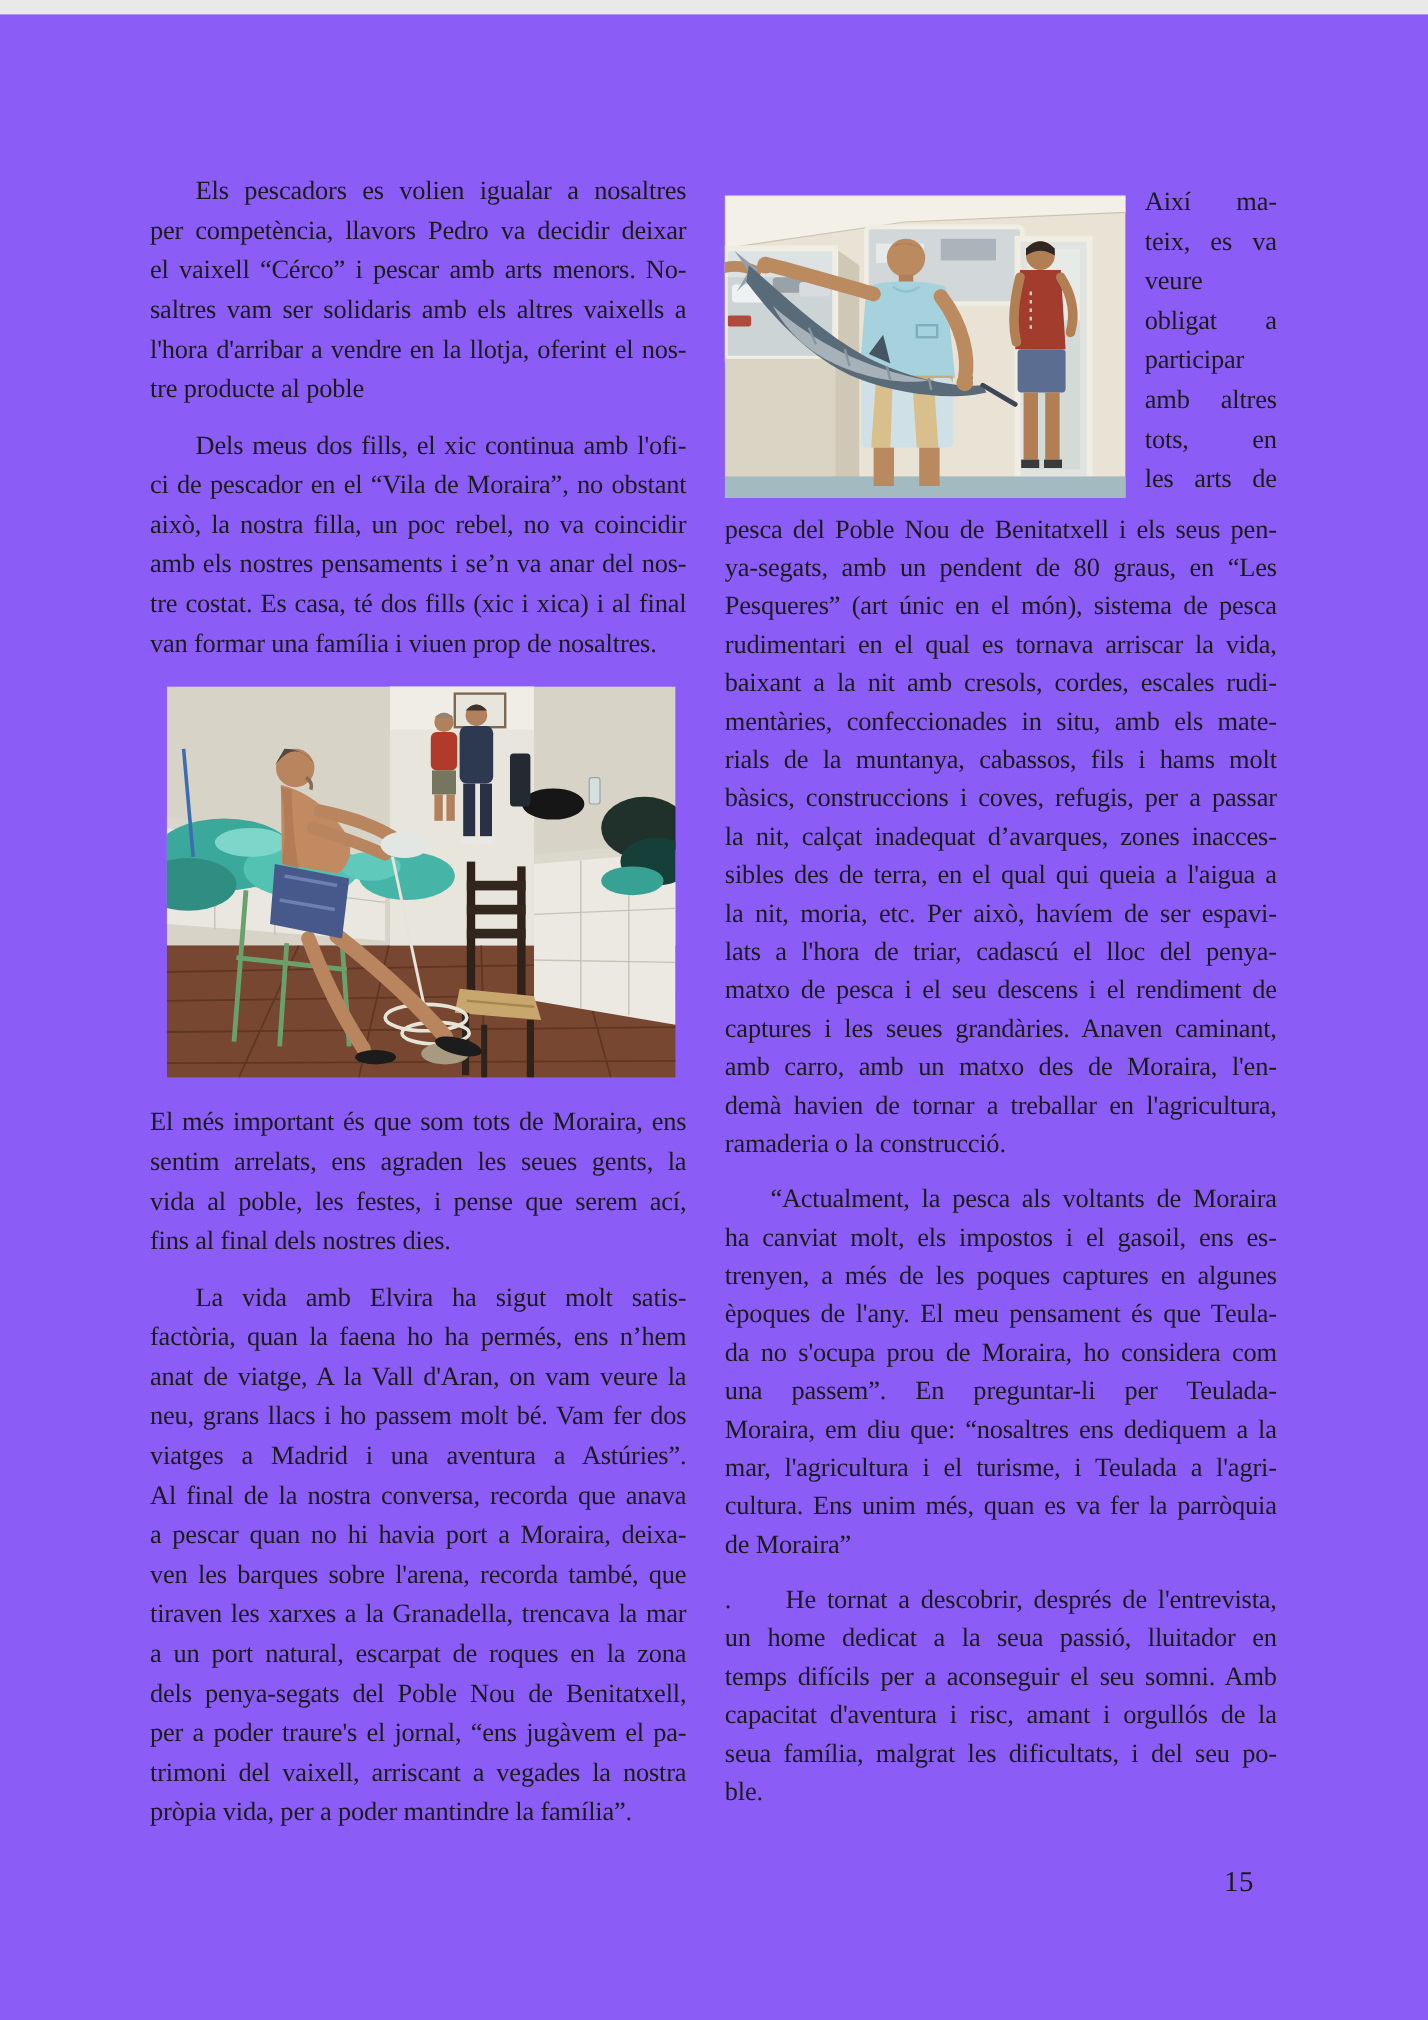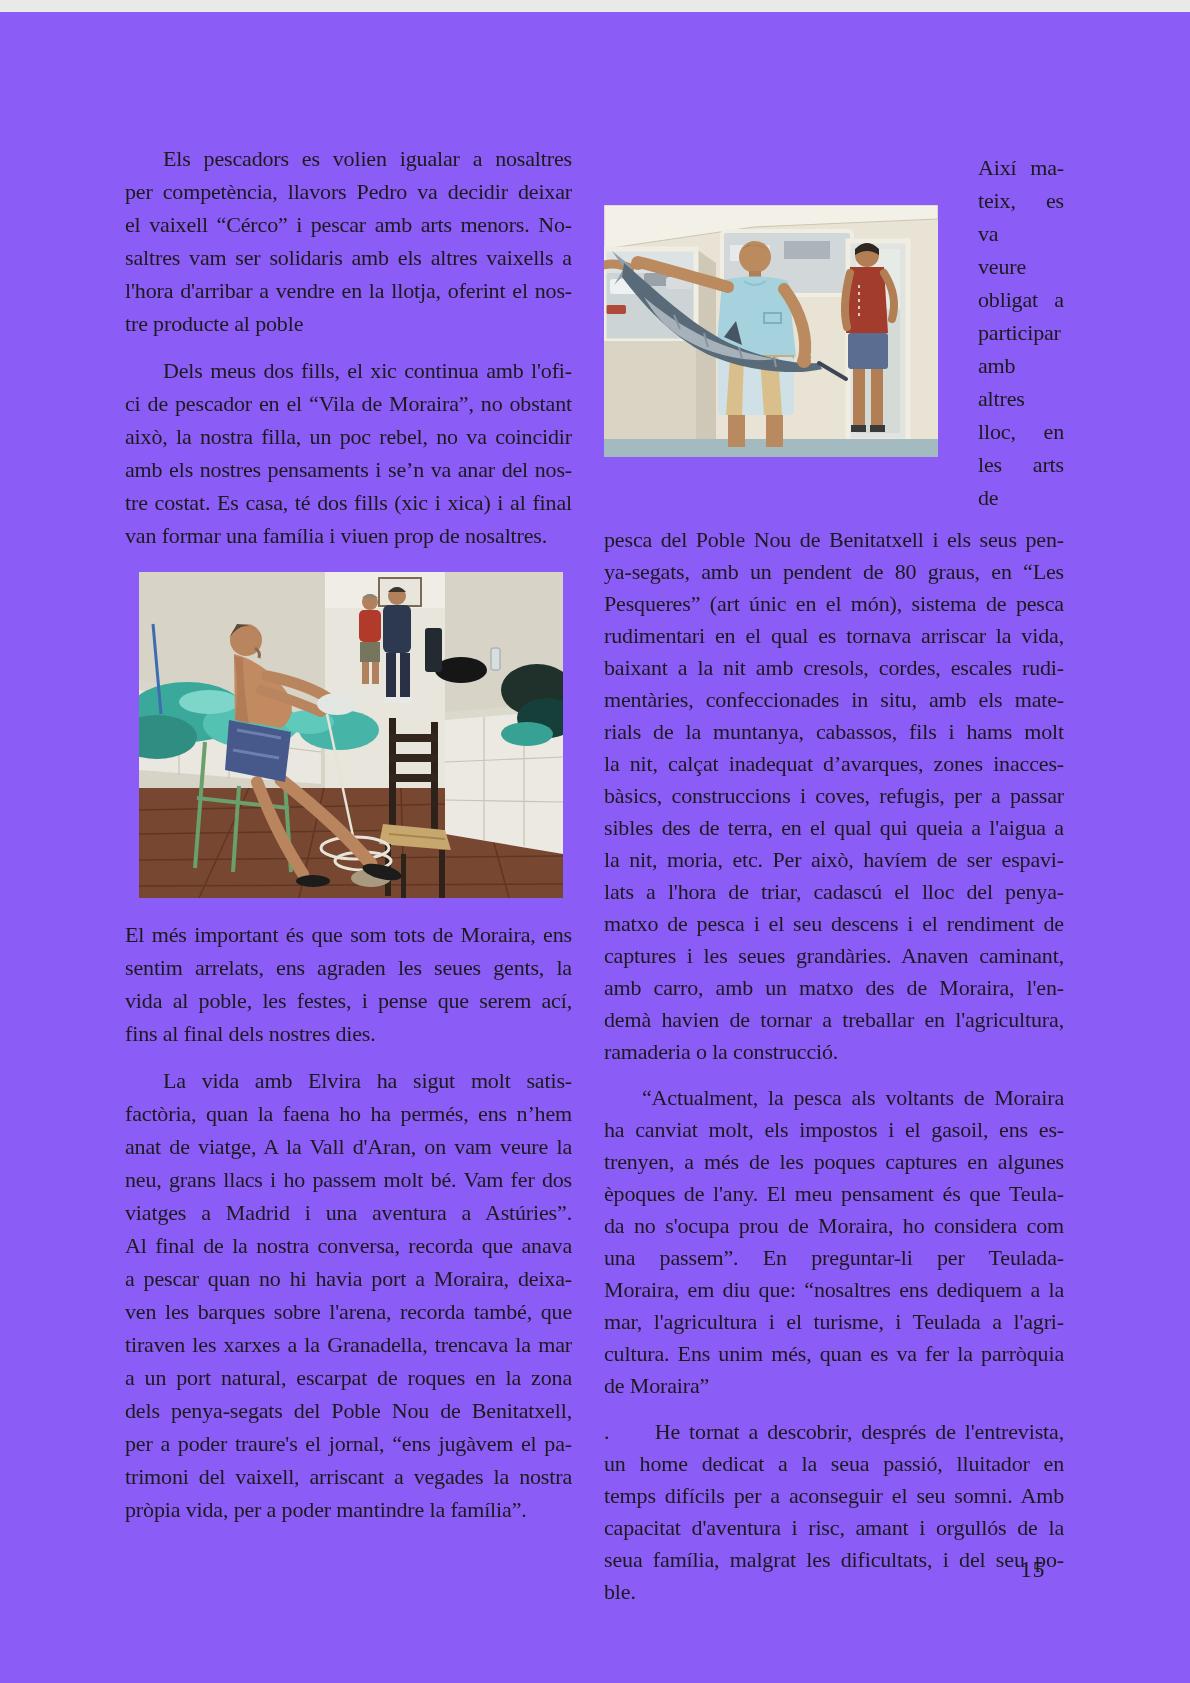--- a/index.html
+++ b/index.html
@@ -17,21 +17,21 @@
   .right-col{left:604px;top:136px;width:460px;}
   .para{font-size:22px;line-height:33px;letter-spacing:-0.15px;}
   .right-col .para{line-height:32px;}
   .line{text-align:justify;text-align-last:justify;}
   .para.endpara .line:last-child{text-align-last:left;}
   .para.indent .line:first-child{text-indent:38px;}
   .m-top-14{margin-top:14px;}
   .m-top-20{margin-top:20px;}
   .m-top-10{margin-top:10px;}
   .photo-left{margin:20px 0 0 14px;display:block;}
-  .rc-top{display:flex;align-items:center;gap:24px;}
+  .rc-top{display:flex;align-items:flex-end;}
   .photo-right{flex:0 0 334px;display:block;}
   .side-text{margin-left:16px;flex:1;padding-top:3px;}
   .side-text .line{line-height:33px;}
   .page-number{
     position:absolute;left:1020px;top:1544px;
     font-size:24px;letter-spacing:0.5px;
   }
 </style>
 </head>
 <body>
@@ -283,35 +283,35 @@
         </g>
       </svg>
 
       <div class="para side-text">
           <div class="line">Així ma-</div>
           <div class="line">teix, es va</div>
           <div class="line">veure</div>
           <div class="line">obligat a</div>
           <div class="line">participar</div>
           <div class="line">amb altres</div>
-          <div class="line">lloc, en</div>
+          <div class="line">tots, en</div>
           <div class="line">les arts de</div>
         </div>
     </div>
 
     <div class="para endpara m-top-10">
         <div class="line">pesca del Poble Nou de Benitatxell i els seus pen-</div>
         <div class="line">ya-segats, amb un pendent de 80 graus, en “Les</div>
         <div class="line">Pesqueres” (art únic en el món), sistema de pesca</div>
         <div class="line">rudimentari en el qual es tornava arriscar la vida,</div>
         <div class="line">baixant a la nit amb cresols, cordes, escales rudi-</div>
         <div class="line">mentàries, confeccionades in situ, amb els mate-</div>
         <div class="line">rials de la muntanya, cabassos, fils i hams molt</div>
+        <div class="line">bàsics, construccions i coves, refugis, per a passar</div>
         <div class="line">la nit, calçat inadequat d’avarques, zones inacces-</div>
-        <div class="line">bàsics, construccions i coves, refugis, per a passar</div>
         <div class="line">sibles des de terra, en el qual qui queia a l'aigua a</div>
         <div class="line">la nit, moria, etc. Per això, havíem de ser espavi-</div>
         <div class="line">lats a l'hora de triar, cadascú el lloc del penya-</div>
         <div class="line">matxo de pesca i el seu descens i el rendiment de</div>
         <div class="line">captures i les seues grandàries. Anaven caminant,</div>
         <div class="line">amb carro, amb un matxo des de Moraira, l'en-</div>
         <div class="line">demà havien de tornar a treballar en l'agricultura,</div>
         <div class="line">ramaderia o la construcció.</div>
       </div>
     <div class="para indent endpara m-top-14">

